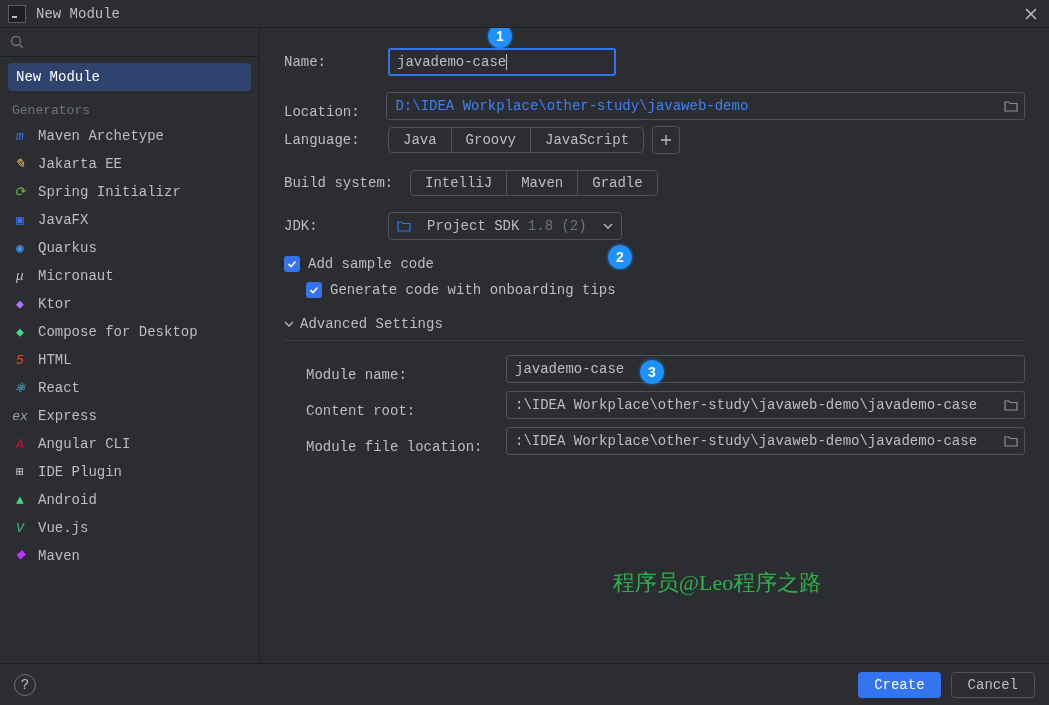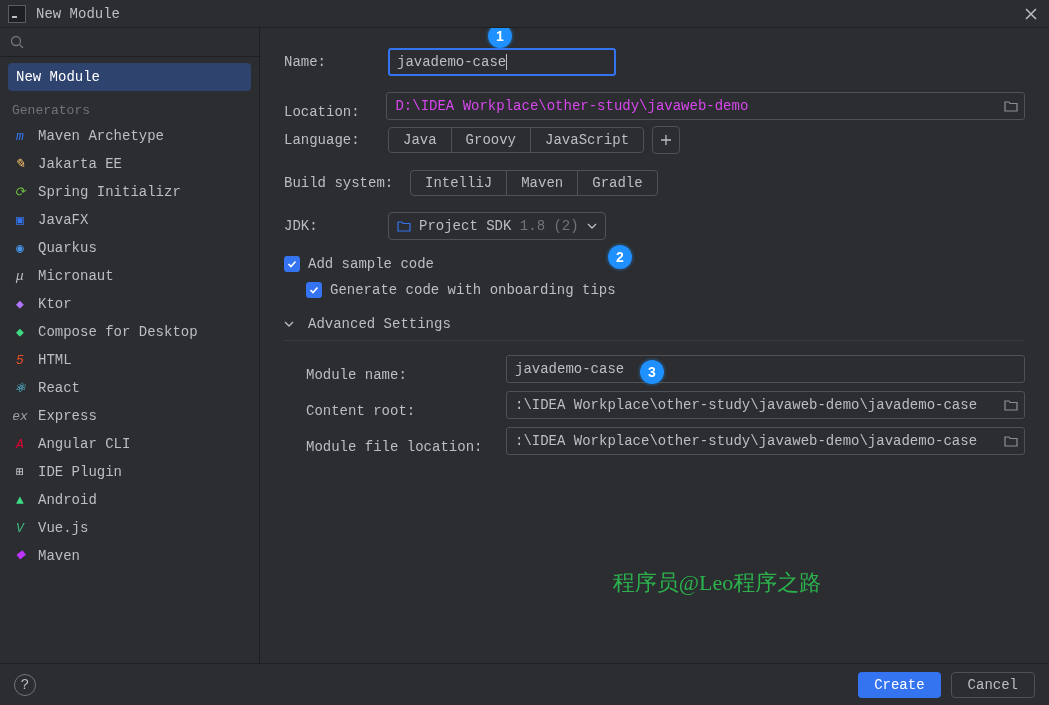--- a/index.html
+++ b/index.html
@@ -131,21 +131,21 @@
   .name-input { width: 228px; }
   .loc-wrap {
     display: flex; align-items: center;
     border: 1px solid #4e5157;
     border-radius: 3px;
     height: 28px;
     padding: 0 6px 0 8px;
     width: 648px;
   }
   .loc-wrap input {
-    background: transparent; border: none; outline: none; color: #d946ef;
+    background: transparent; border: none; outline: none; color: #3b82f6;
     font-family: inherit; font-size: 14px; flex: 1;
   }
   .hint {
     color: #6f737a;
     margin-left: 104px;
     margin-top: -12px;
     margin-bottom: 16px;
     font-size: 13.5px;
   }
 
@@ -173,40 +173,40 @@
   .seg-add {
     width: 28px; height: 28px;
     border: 1px solid #4e5157; border-radius: 4px;
     display: flex; align-items:center; justify-content:center;
     cursor: pointer;
   }
 
   .jdk-select {
     display: inline-flex; align-items: center;
     border: 1px solid #4e5157; border-radius: 4px;
-    height: 28px; padding: 0 8px; gap: 8px;
+    height: 28px; padding: 0 8px; gap: 16px;
     cursor: pointer;
   }
   .jdk-select .dim { color: #6f737a; }
 
   .check-row {
     display: flex; align-items: center; gap: 8px;
     margin-bottom: 10px;
   }
   .check-row.indent { margin-left: 22px; }
   .chk {
     width: 16px; height: 16px;
     background: #3574f0;
     border-radius: 3px;
     display: flex; align-items:center; justify-content:center;
     cursor: pointer;
   }
 
   .adv-header {
-    display: flex; align-items: center; gap: 14px; cursor: pointer;
+    display: flex; align-items: center; gap: 6px; cursor: pointer;
     margin-top: 18px;
     margin-bottom: 4px;
   }
   .adv-sep {
     border-top: 1px solid #393b40;
     margin: 8px 0 14px 0;
   }
   .adv-row {
     display: flex; align-items: flex-end; margin-bottom: 8px;
     padding-left: 22px;

